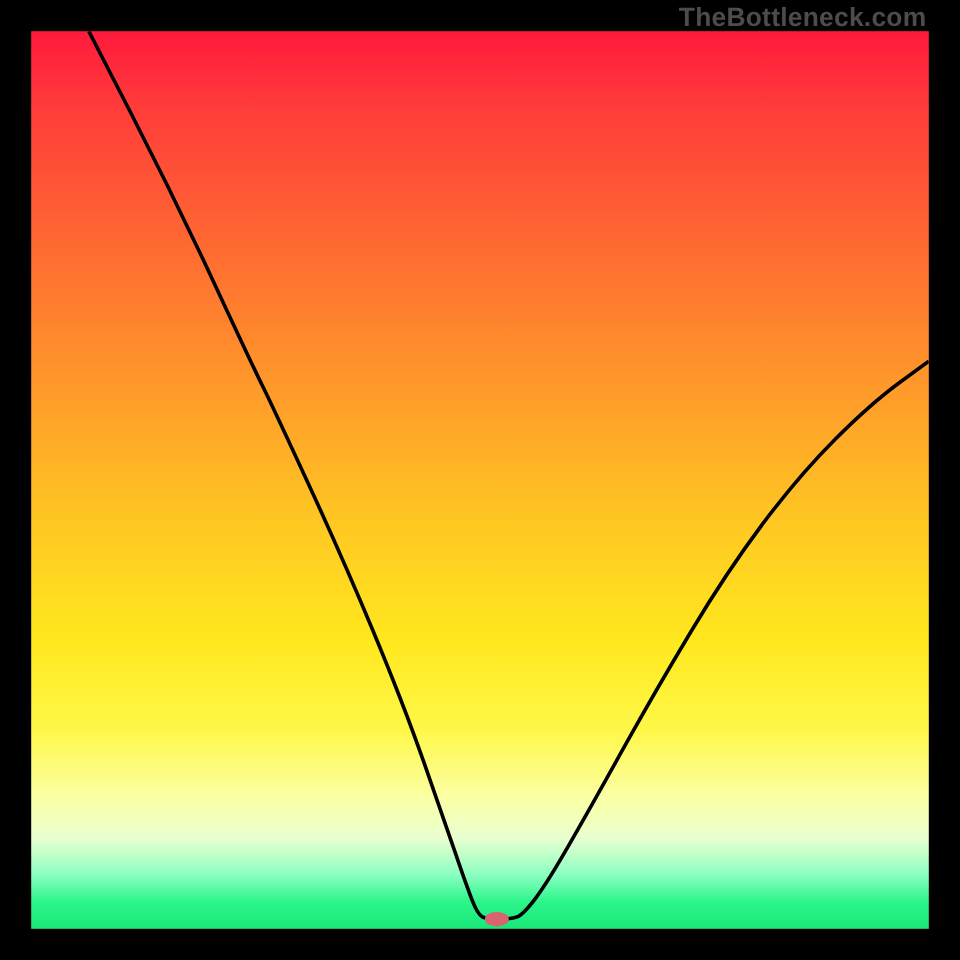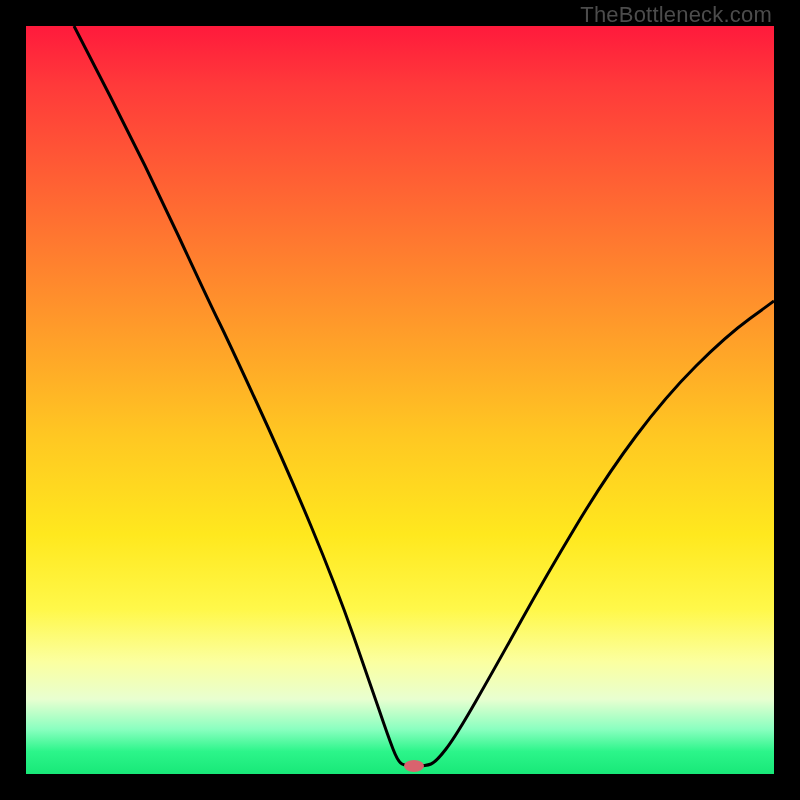--- a/index.html
+++ b/index.html
@@ -45,21 +45,21 @@
     top: 0;
     width: 748px;
     height: 748px;
   }
   .watermark {
     position: absolute;
     top: 2px;
     right: 28px;
     color: #4c4c4c;
     font-size: 22px;
-    font-weight: 400;
+    font-weight: 700;
     letter-spacing: 0.2px;
     user-select: none;
   }
 </style>
 </head>
 <body>
 
 <div class="frame">
 
   <div class="plot">

